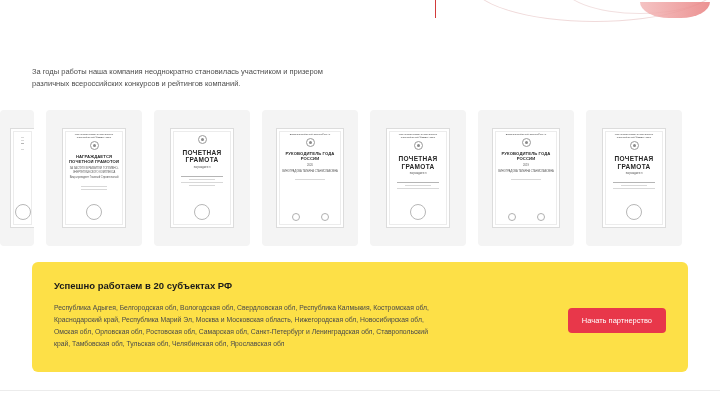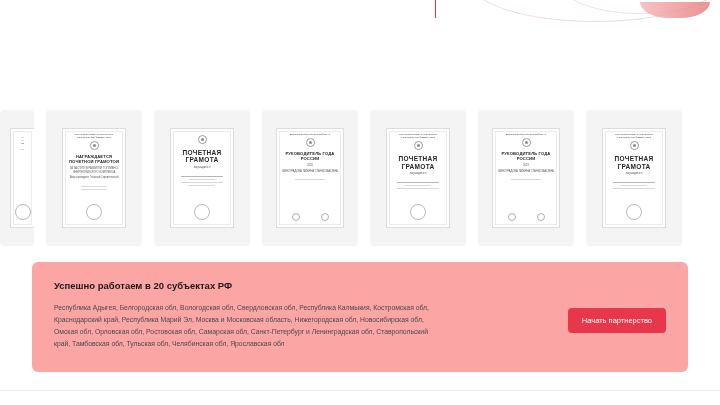--- a/index.html
+++ b/index.html
@@ -183,21 +183,21 @@
     left: 2px; top: 2px; right: 2px; bottom: 2px;
     border: 1px solid #ececec;
     pointer-events: none;
   }
 
   
   .regions {
     position: absolute;
     left: 32px; top: 262px;
     width: 656px; height: 110px;
-    background: #fca5a5;
+    background: #fde047;
     border-radius: 6px;
     padding: 18px 22px;
   }
   .regions-title {
     font-size: 9.5px;
     font-weight: bold;
     color: #1a1a1a;
     margin-bottom: 11px;
   }
   .regions-list {
@@ -232,20 +232,21 @@
 
 <div class="page">
 
   <div class="top-strip">
     <div class="vline"></div>
     <div class="arc"></div>
     <div class="arc2"></div>
     <div class="blob"></div>
   </div>
 
+  <p class="subtitle">За годы работы наша компания неоднократно становилась участником и призером различных всероссийских конкурсов и рейтингов компаний.</p>
 
   <div class="certs">
 
     <div class="cert-card edge">
       <div class="cert-doc clip">
         <div class="doc-border"></div>
         <div class="doc-lines">
           <div class="doc-line"></div>
           <div class="doc-line"></div>
           <div class="doc-line dark"></div>

